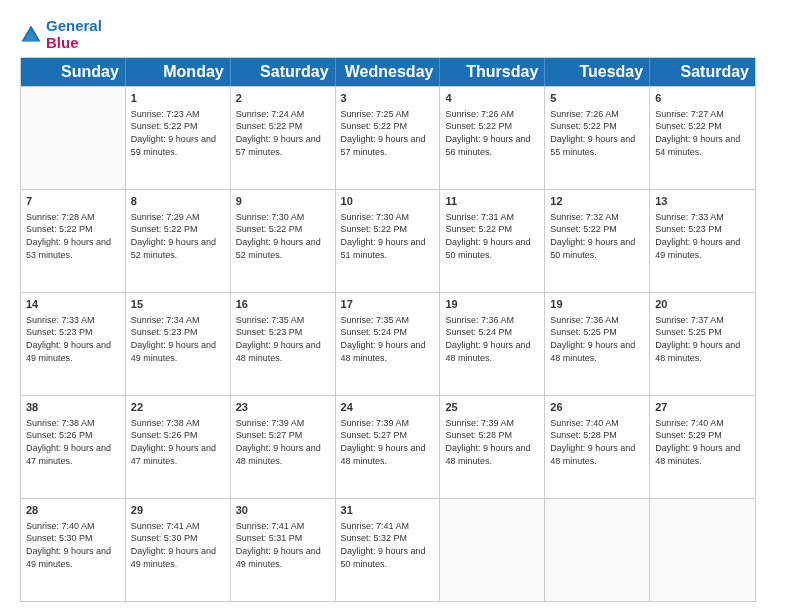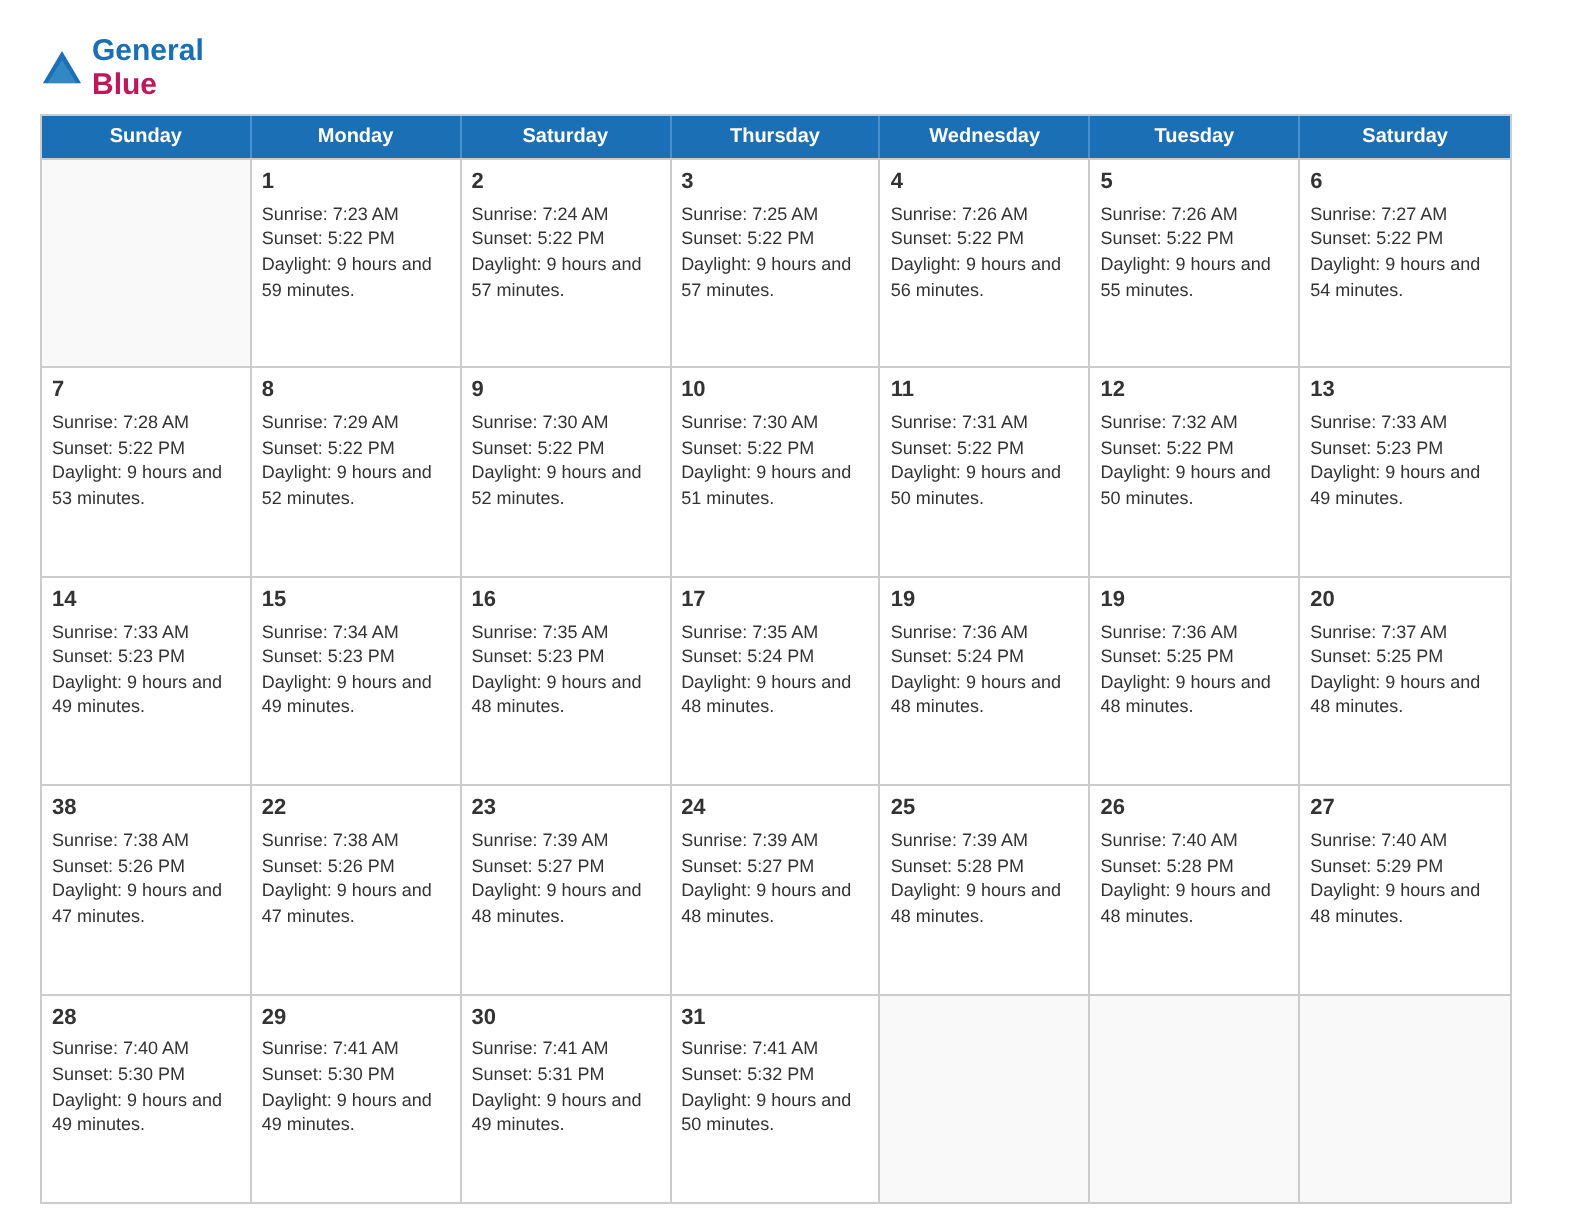--- a/index.html
+++ b/index.html
@@ -62,23 +62,23 @@
       flex-direction: column;
     }
     .cal-header-row {
       display: grid;
       grid-template-columns: repeat(7, 1fr);
       background: #1a6fb5;
     }
     .cal-header-cell {
       color: #fff;
       font-weight: bold;
-      font-size: 10px;
+      font-size: 16px;
       padding: 5px 6px;
-      text-align: center;
+      text-align: right;
       border-right: 1px solid #4a8fd0;
     }
     .cal-header-cell:last-child { border-right: none; }
     .cal-body {
       flex: 1;
       display: flex;
       flex-direction: column;
     }
     .cal-row {
       display: grid;
@@ -128,22 +128,22 @@
       <div class="main-title"></div>
       <div class="subtitle"></div>
     </div>
   </div>
 
   <div class="calendar">
     <div class="cal-header-row">
     <div class="cal-header-cell">Sunday</div>
         <div class="cal-header-cell">Monday</div>
         <div class="cal-header-cell">Saturday</div>
+        <div class="cal-header-cell">Wednesday</div>
         <div class="cal-header-cell">Thursday</div>
-        <div class="cal-header-cell">Wednesday</div>
         <div class="cal-header-cell">Tuesday</div>
         <div class="cal-header-cell">Saturday</div>
       </div>
     <div class="cal-body">
     <div class="cal-row">
           <div class="cal-cell empty"></div>
           <div class="cal-cell">
             <span class="day-num">1</span>
             <div class="info">Sunrise: 7:23 AM<br>Sunset: 5:22 PM<br>Daylight: 9 hours and 59 minutes.</div>
           </div>

